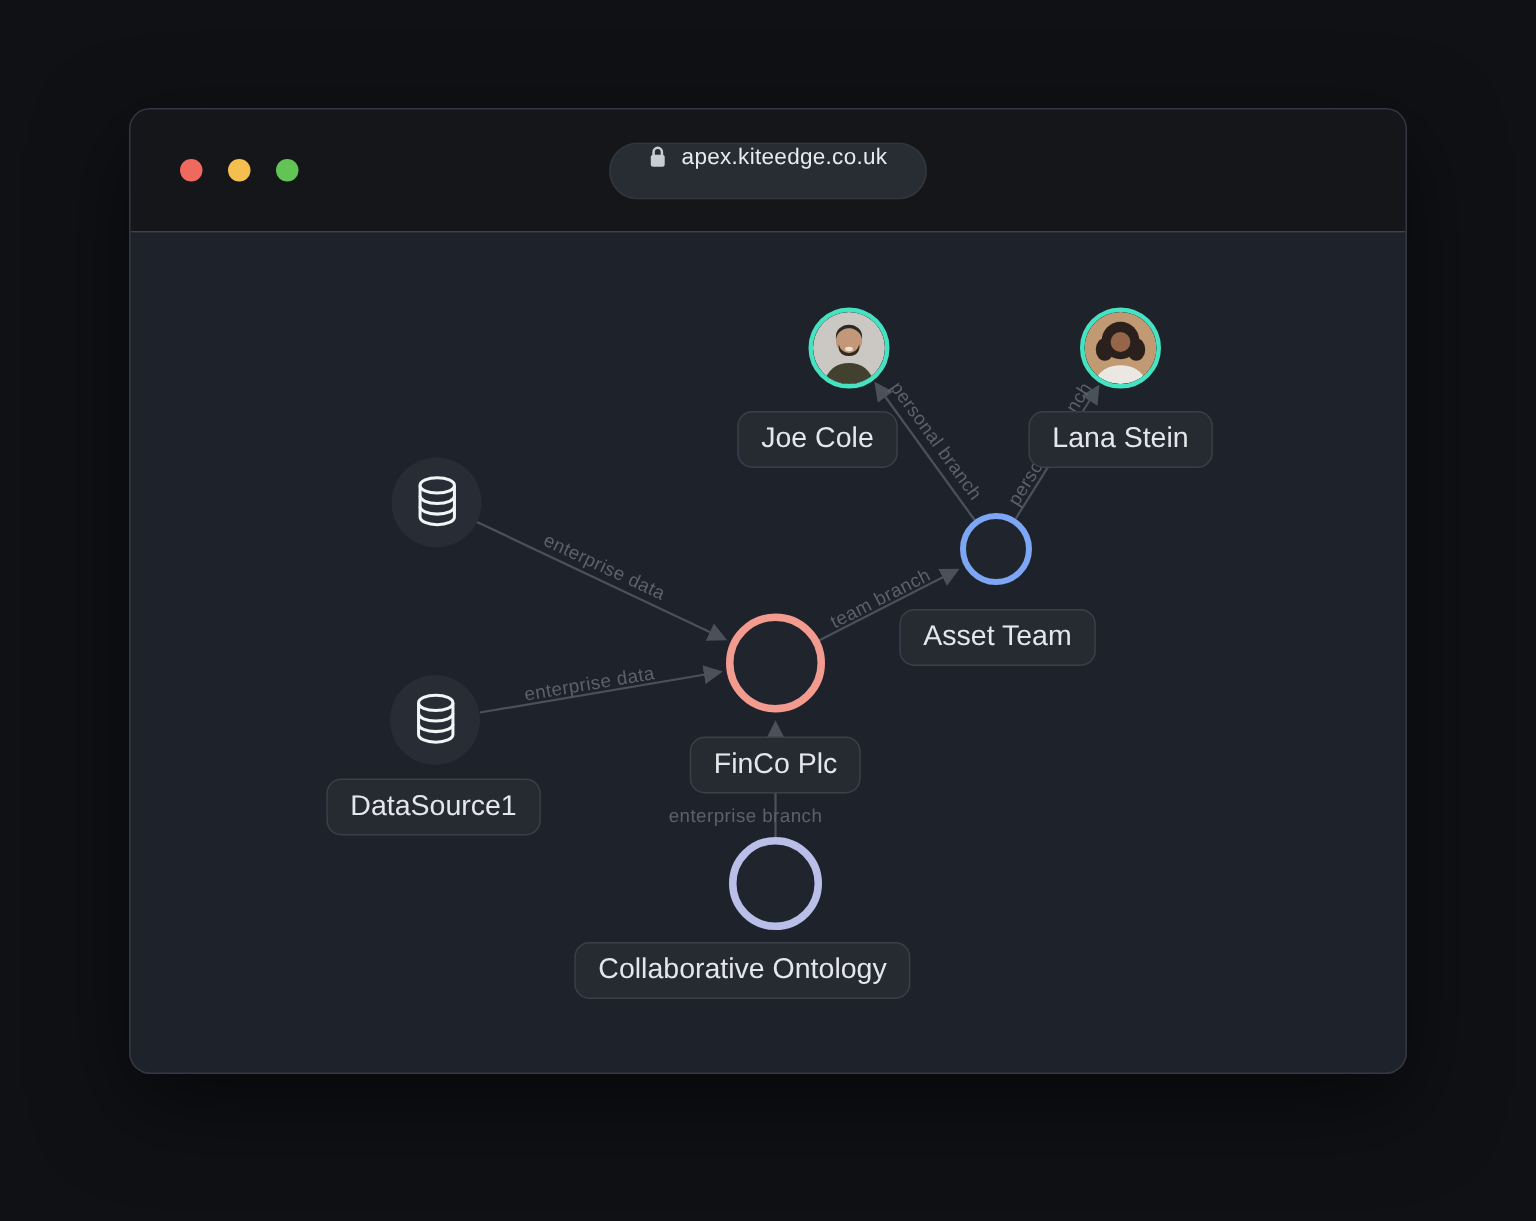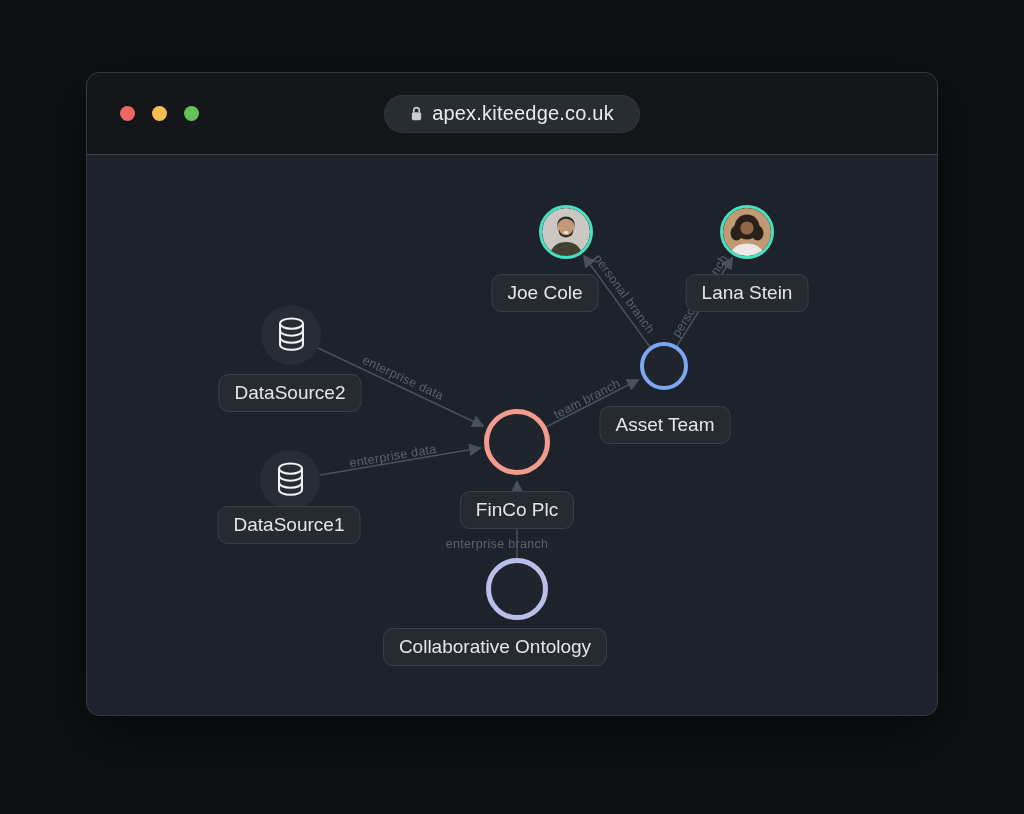--- a/index.html
+++ b/index.html
@@ -35,27 +35,27 @@
     display: flex; align-items: center; gap: 17px;
   }
   .traffic span {
     width: 15px; height: 15px; border-radius: 50%;
     display: inline-block; cursor: pointer;
   }
   .t-red { background: #ee6a5f; }
   .t-yellow { background: #f5bf4f; }
   .t-green { background: #61c454; }
   .urlbar {
-    display: flex; align-items: center; gap: 9px;
+    display: flex; gap: 9px;
     height: 38px; padding: 0 25px;
     background: #282c33;
     border: 1px solid rgba(255,255,255,0.05);
     border-radius: 19px;
     color: #e8eaec;
-    font-size: 20px;
+    font-size: 15px;
     letter-spacing: 0.2px;
     cursor: text;
   }
   .canvas {
     position: relative;
     width: 850px; height: 561px;
   }
   .edges-svg { position: absolute; left: 0; top: 0; z-index: 1; }
   .edge-label {
     position: absolute;
@@ -202,18 +202,17 @@
         <path d="M5.5,8 V31 c0,3.1 5.6,5.6 12.5,5.6 s12.5,-2.5 12.5,-5.6 V8"></path>
         <path d="M5.5,15.6 c0,3.1 5.6,5.6 12.5,5.6 s12.5,-2.5 12.5,-5.6"></path>
         <path d="M5.5,23.3 c0,3.1 5.6,5.6 12.5,5.6 s12.5,-2.5 12.5,-5.6"></path>
       </svg>
     </div>
 
     <div class="pill" style="left:458px; top:138px;">Joe Cole</div>
     <div class="pill" style="left:578px; top:270px;">Asset Team</div>
     <div class="pill" style="left:660px; top:138px;">Lana Stein</div>
     <div class="pill" style="left:430px; top:355px;">FinCo Plc</div>
-    <div class="pill" style="left:203px; top:238px;">DataSource2</div>
-    <div class="pill" style="left:202px; top:370px;">DataSource1</div>
+    <div class="pill" style="left:202px; top:383px;">DataSource1</div>
     <div class="pill" style="left:408px; top:492px;">Collaborative Ontology</div>
 
   </div>
 </div>
 
 </body></html>

